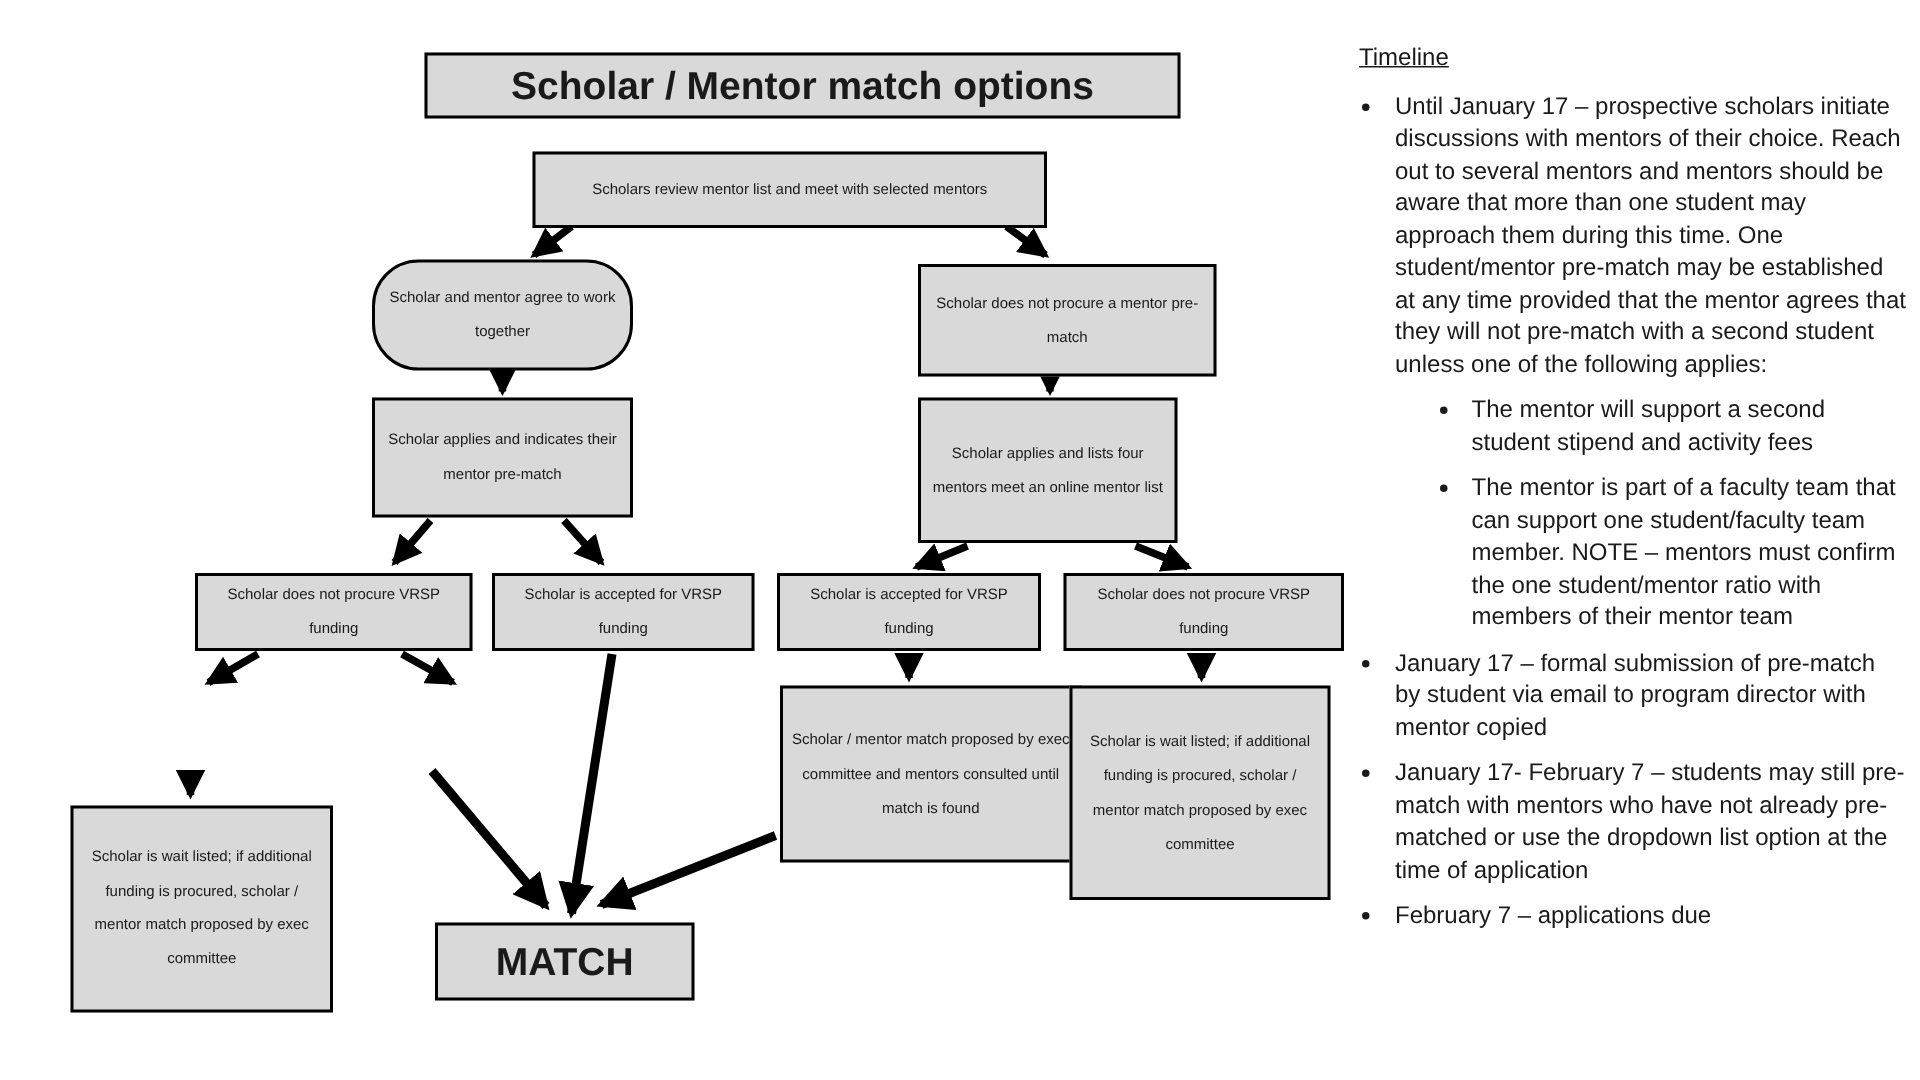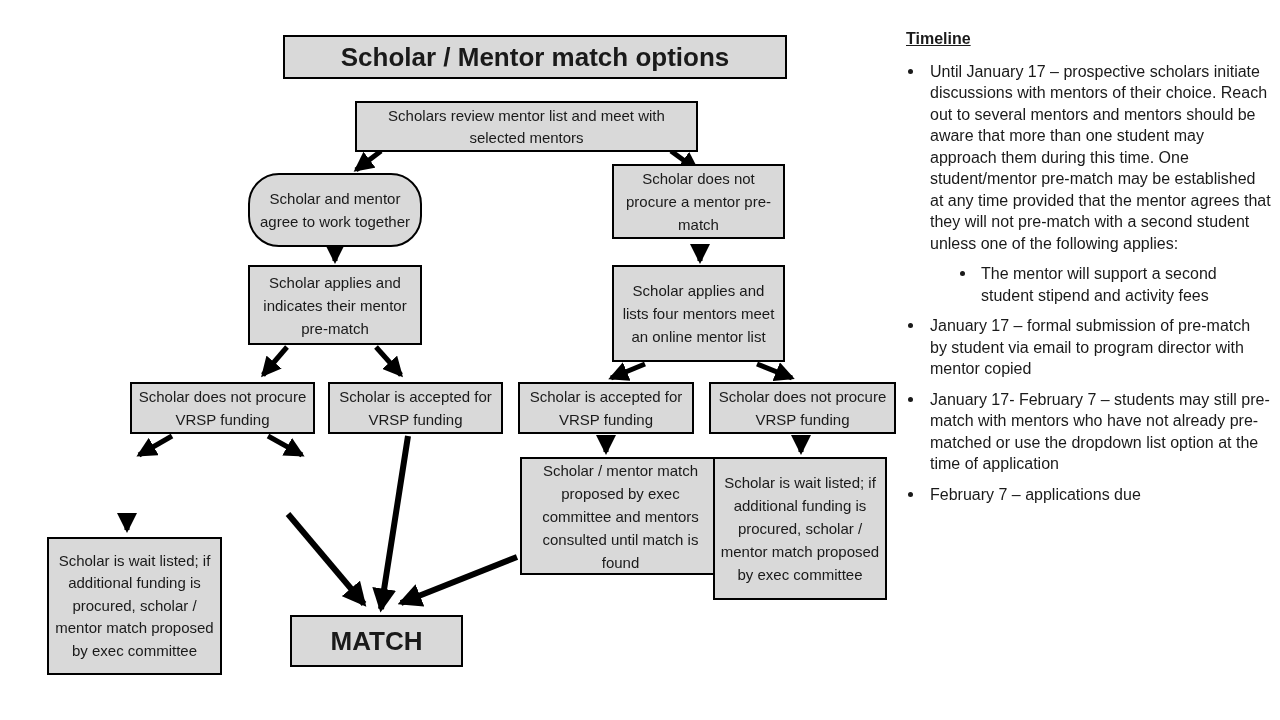--- a/index.html
+++ b/index.html
@@ -10,30 +10,30 @@
     color:#1a1a1a;
   }
   #stage{position:absolute;inset:0;width:1280px;height:720px;padding-left:20px;}
   #arrow-layer{position:absolute;left:0;top:0;z-index:1;pointer-events:none;}
   .node{
     position:absolute;z-index:2;
     background:#d9d9d9;border:2px solid #000000;
     box-sizing:border-box;
     display:flex;align-items:center;justify-content:center;
     text-align:center;
-    font-size:15px;line-height:23px;
+    font-size:10px;line-height:23px;
     padding:2px 5px;
   }
   #node-title{
     left:283px;top:35px;width:504px;height:44px;
     font-size:26px;font-weight:bold;line-height:1.1;letter-spacing:0px;
   }
   #node-review{left:355px;top:101px;width:343px;height:51px;line-height:22px;}
   #node-agree{left:248px;top:173px;width:174px;height:74px;border-radius:31px;}
-  #node-no-prematch{left:612px;top:164px;width:173px;height:75px;}
+  #node-no-prematch{left:612px;top:176px;width:199px;height:75px;}
   #node-applies-indicates{left:248px;top:265px;width:174px;height:80px;}
   #node-applies-lists{left:612px;top:265px;width:173px;height:97px;}
   #node-nofund-left{left:130px;top:382px;width:185px;height:52px;}
   #node-accept-left{left:328px;top:382px;width:175px;height:52px;}
   #node-accept-right{left:518px;top:382px;width:176px;height:52px;}
   #node-nofund-right{left:709px;top:382px;width:187px;height:52px;}
   #node-cannot-fund{left:52px;top:460px;width:155px;height:53px;}
   #node-agrees-fund{left:213px;top:460px;width:157px;height:53px;}
   #node-waitlist-left{left:47px;top:537px;width:175px;height:138px;line-height:22.5px;}
   #node-proposal{left:520px;top:457px;width:201px;height:118px;line-height:23px;}
@@ -41,21 +41,21 @@
   #node-match{
     left:290px;top:615px;width:173px;height:52px;
     font-size:26px;font-weight:bold;line-height:1;
   }
   
   #timeline{
     position:absolute;left:905px;top:28px;width:366px;z-index:2;
     font-size:16px;line-height:21.5px;
   }
   #timeline-heading{
-    font-weight:bold;text-decoration:underline;
+    font-weight:normal;text-decoration:underline;
     font-size:16px;margin:0 0 11px 1px;
   }
   .tl-item{display:flex;margin-bottom:9px;}
   .tl-item .txt{flex:1;}
   .tl-item.l1{padding-left:3px;justify-content:space-between;}
   .tl-item.l1 .dot{
     width:5px;height:5px;border-radius:50%;background:#1a1a1a;
     flex:0 0 5px;margin:8px 17px 0 0;
   }
   .tl-item.l2{padding-left:55px;}
@@ -116,20 +116,24 @@
     <div id="timeline-heading">Timeline</div>
 
     <div class="tl-item l1">
       <span class="dot"></span>
       <span class="txt">Until January 17 – prospective scholars initiate discussions with mentors of their choice. Reach out to several mentors and mentors should be aware that more than one student may approach them during this time. One student/mentor pre-match may be established at any time provided that the mentor agrees that they will not pre-match with a second student unless one of the following applies:</span>
     </div>
     <div class="tl-item l2">
       <span class="dot"></span>
       <span class="txt">The mentor will support a second student stipend and activity fees</span>
     </div>
+    <div class="tl-item l2">
+      <span class="dot"></span>
+      <span class="txt">The mentor is part of a faculty team that can support one student/faculty team member. NOTE – mentors must confirm the one student/mentor ratio with members of their mentor team</span>
+    </div>
     <div class="tl-item l1">
       <span class="dot"></span>
       <span class="txt">January 17 – formal submission of pre-match by student via email to program director with mentor copied</span>
     </div>
     <div class="tl-item l1">
       <span class="dot"></span>
       <span class="txt">January 17- February 7 – students may still pre-match with mentors who have not already pre-matched or use the dropdown list option at the time of application</span>
     </div>
     <div class="tl-item l1">
       <span class="dot"></span>

